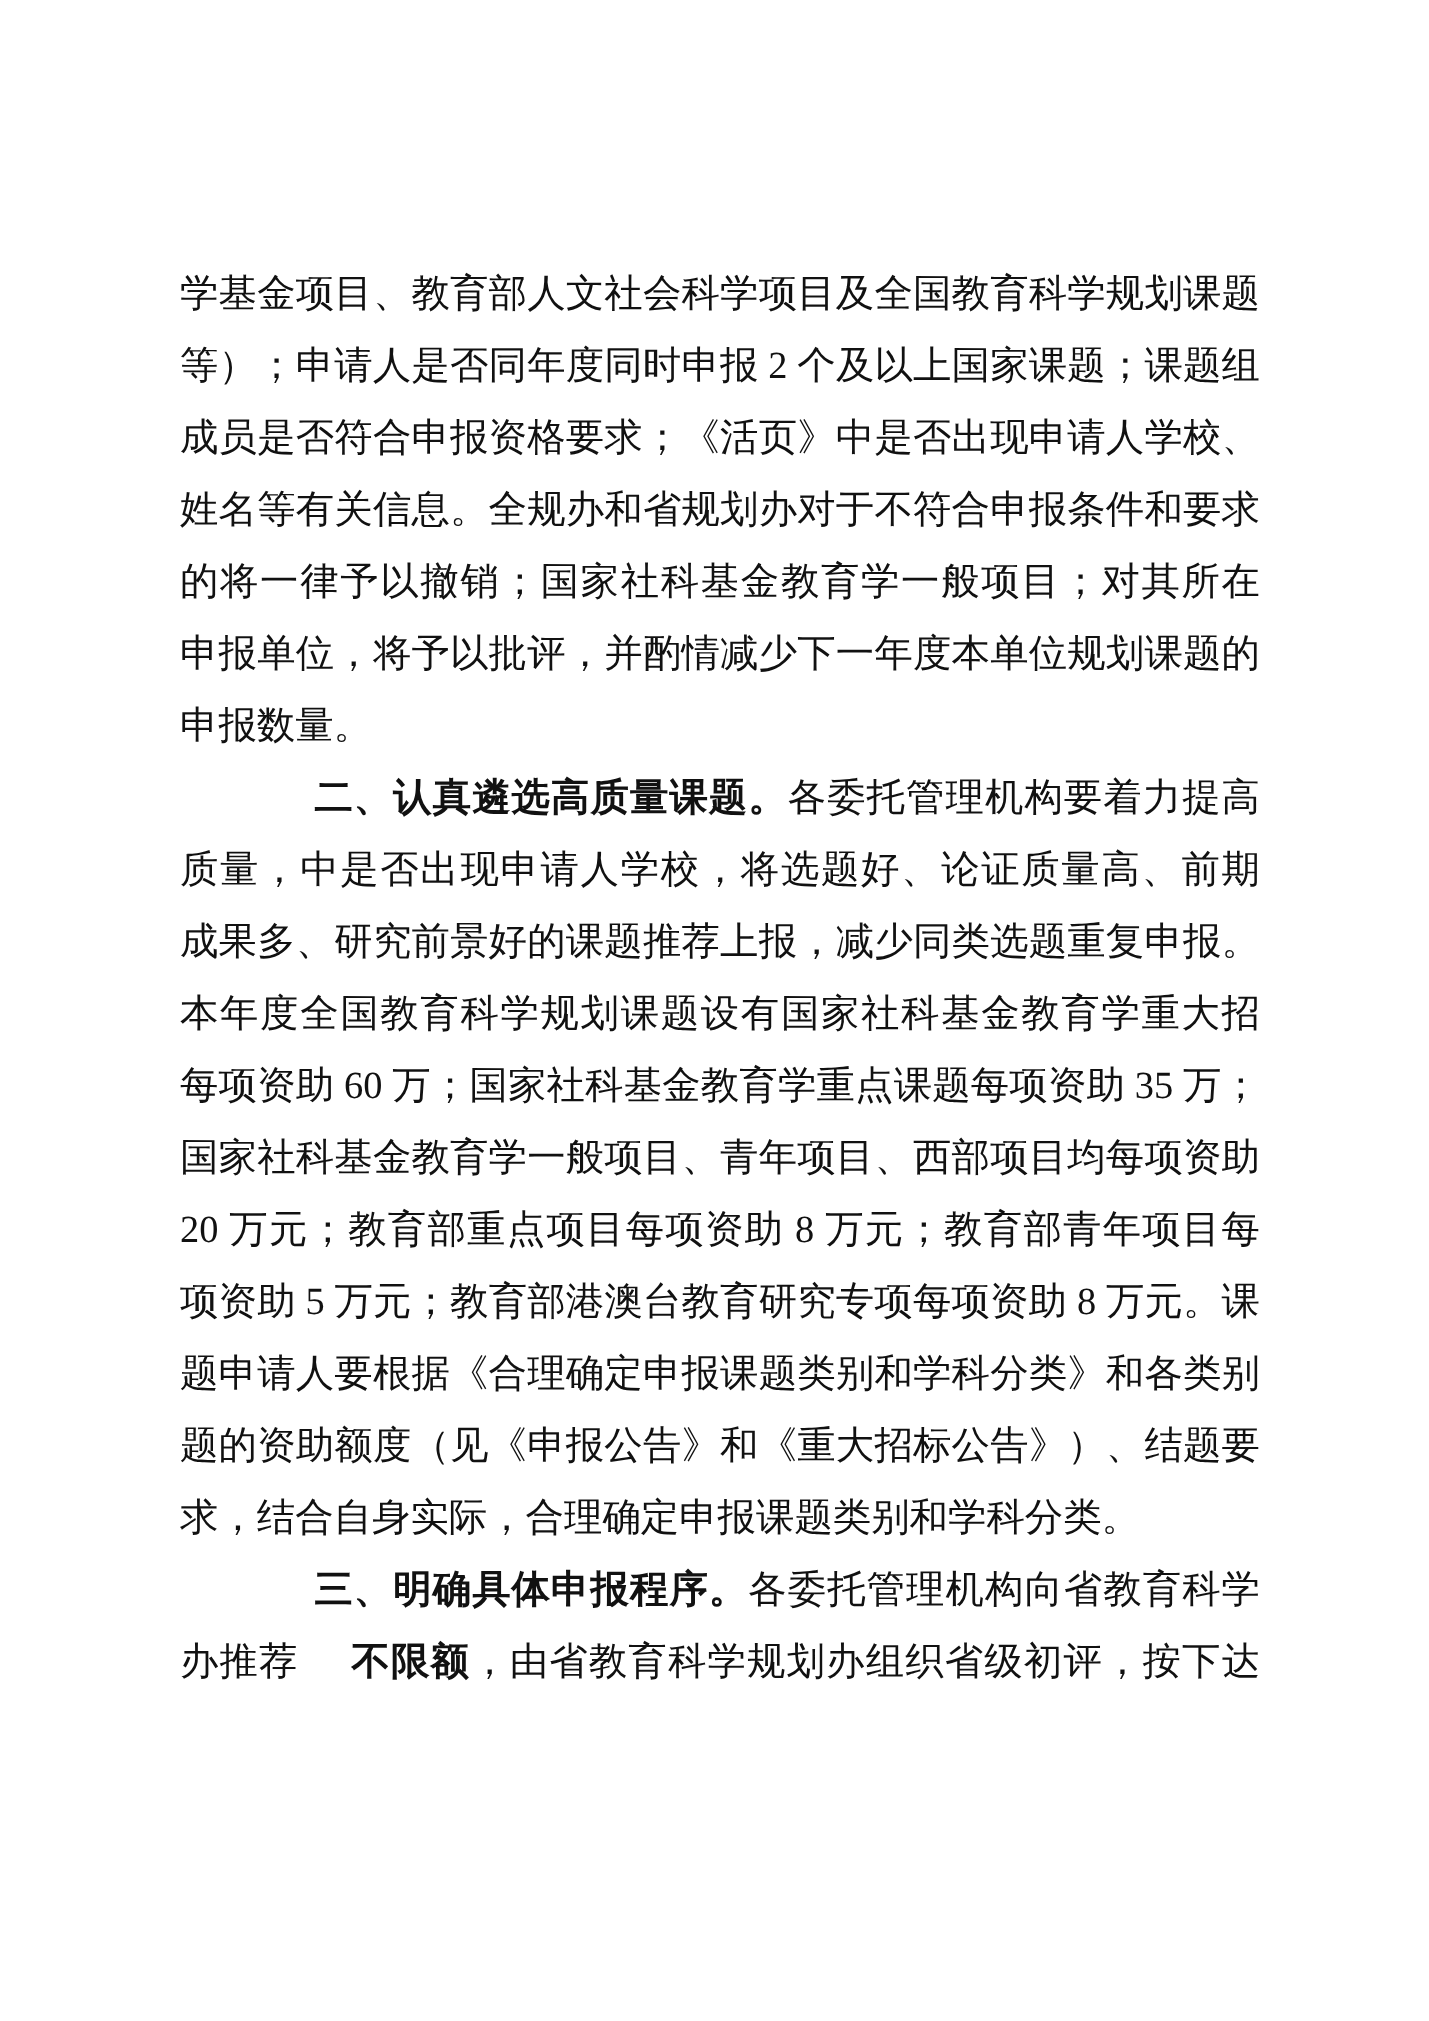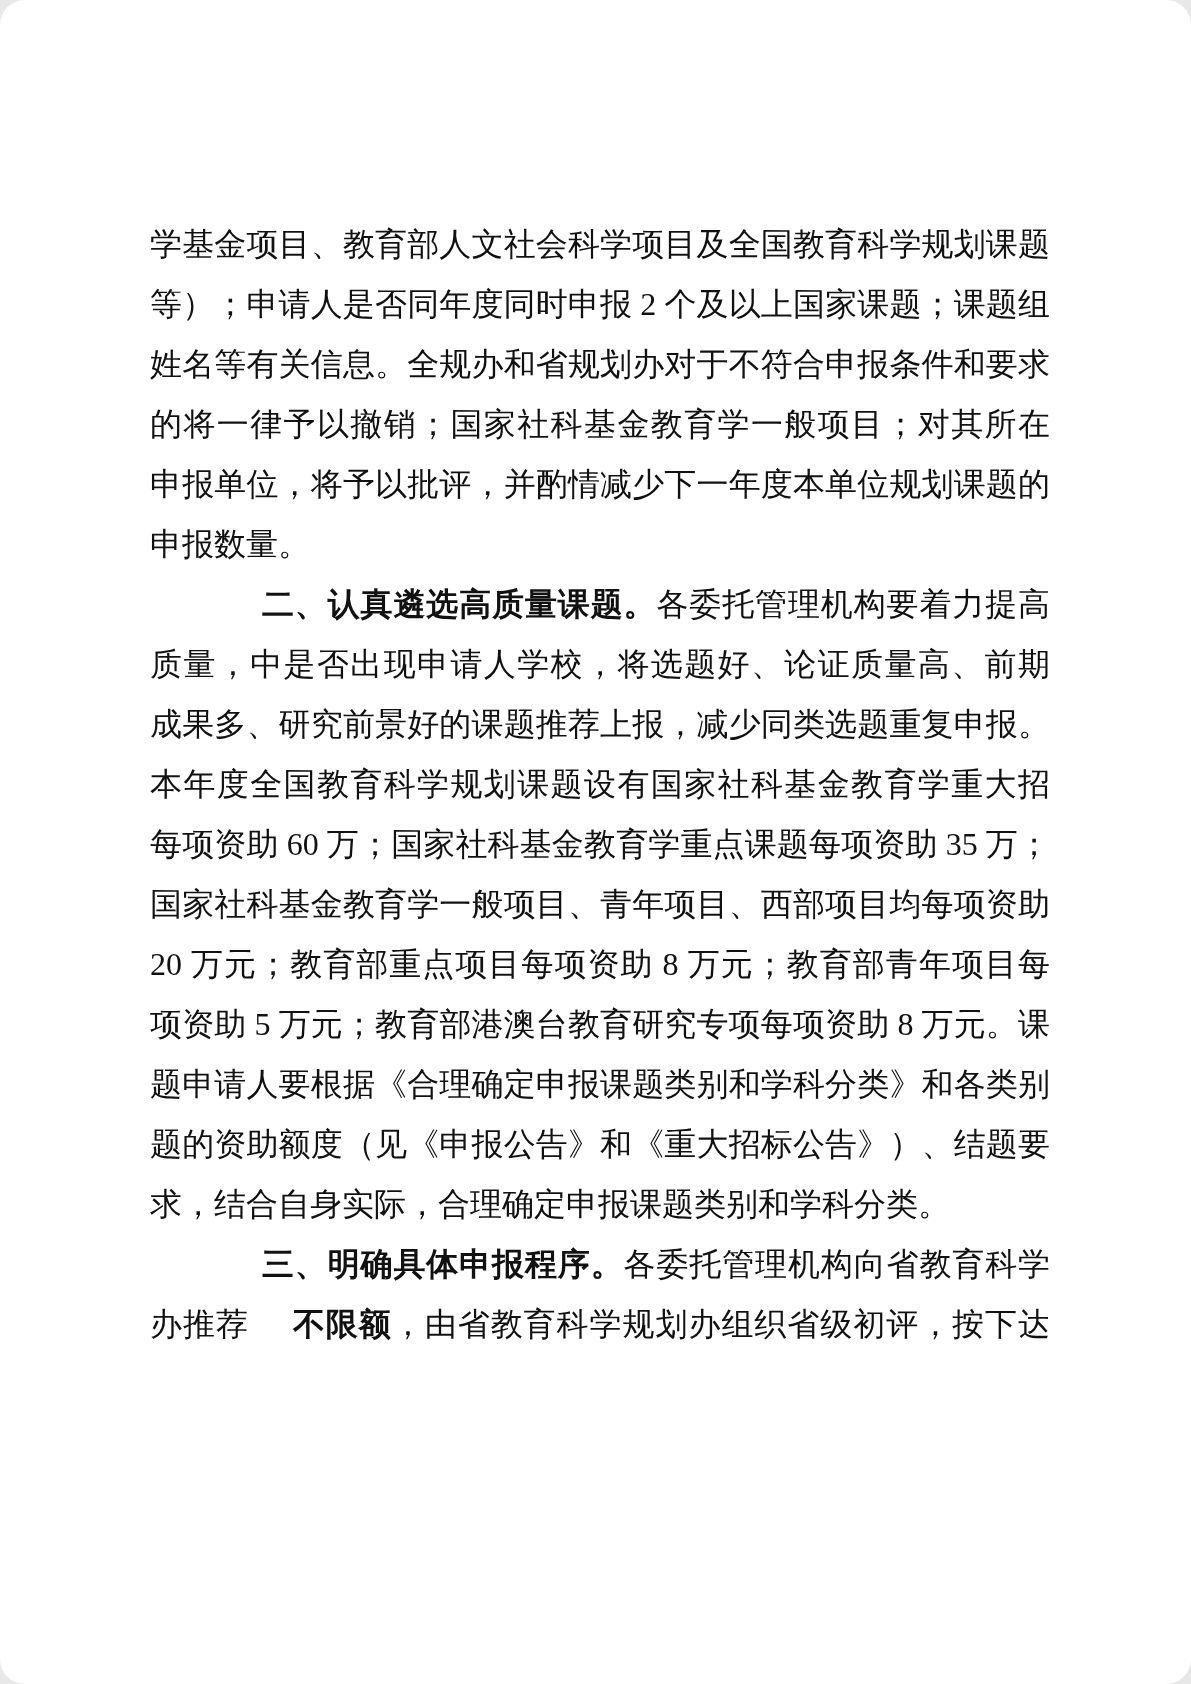--- a/index.html
+++ b/index.html
@@ -12,21 +12,20 @@
     width: 1191px;
     height: 1684px;
     margin: 0 auto;
     background: #ffffff;
     box-sizing: border-box;
     padding: 214px 141px 0 150px;
     color: #111111;
     font-family: "Liberation Serif", "DejaVu Serif", serif;
     font-size: 32px;
     overflow: hidden;
-    border-radius: 25px;
   }
   .para { margin: 0; padding: 0; }
   .line {
     height: 60px;
     line-height: 60px;
     text-align: justify;
     text-align-last: justify;
     overflow: hidden;
   }
   .line.end {
@@ -38,20 +37,21 @@
   .b { font-weight: bold; margin-left: 44px; }
 </style>
 </head>
 <body>
 
 <div class="page">
 
   <div class="para">
     <div class="line"><span>学基金项目、教育部人文社会科学项目及全国教育科学规划课题</span></div>
     <div class="line"><span>等）；申请人是否同年度同时申报 2 个及以上国家课题；课题组</span></div>
+    <div class="line"><span>成员是否符合申报资格要求；《活页》中是否出现申请人学校、</span></div>
     <div class="line"><span>姓名等有关信息。全规办和省规划办对于不符合申报条件和要求</span></div>
     <div class="line"><span>的将一律予以撤销；国家社科基金教育学一般项目；对其所在</span></div>
     <div class="line"><span>申报单位，将予以批评，并酌情减少下一年度本单位规划课题的</span></div>
     <div class="line end"><span>申报数量。</span></div>
   </div>
 
   <div class="para">
     <div class="line indent"><span class="b">二、认真遴选高质量课题。</span><span>各委托管理机构要着力提高申报</span></div>
     <div class="line"><span>质量，中是否出现申请人学校，将选题好、论证质量高、前期</span></div>
     <div class="line"><span>成果多、研究前景好的课题推荐上报，减少同类选题重复申报。</span></div>

